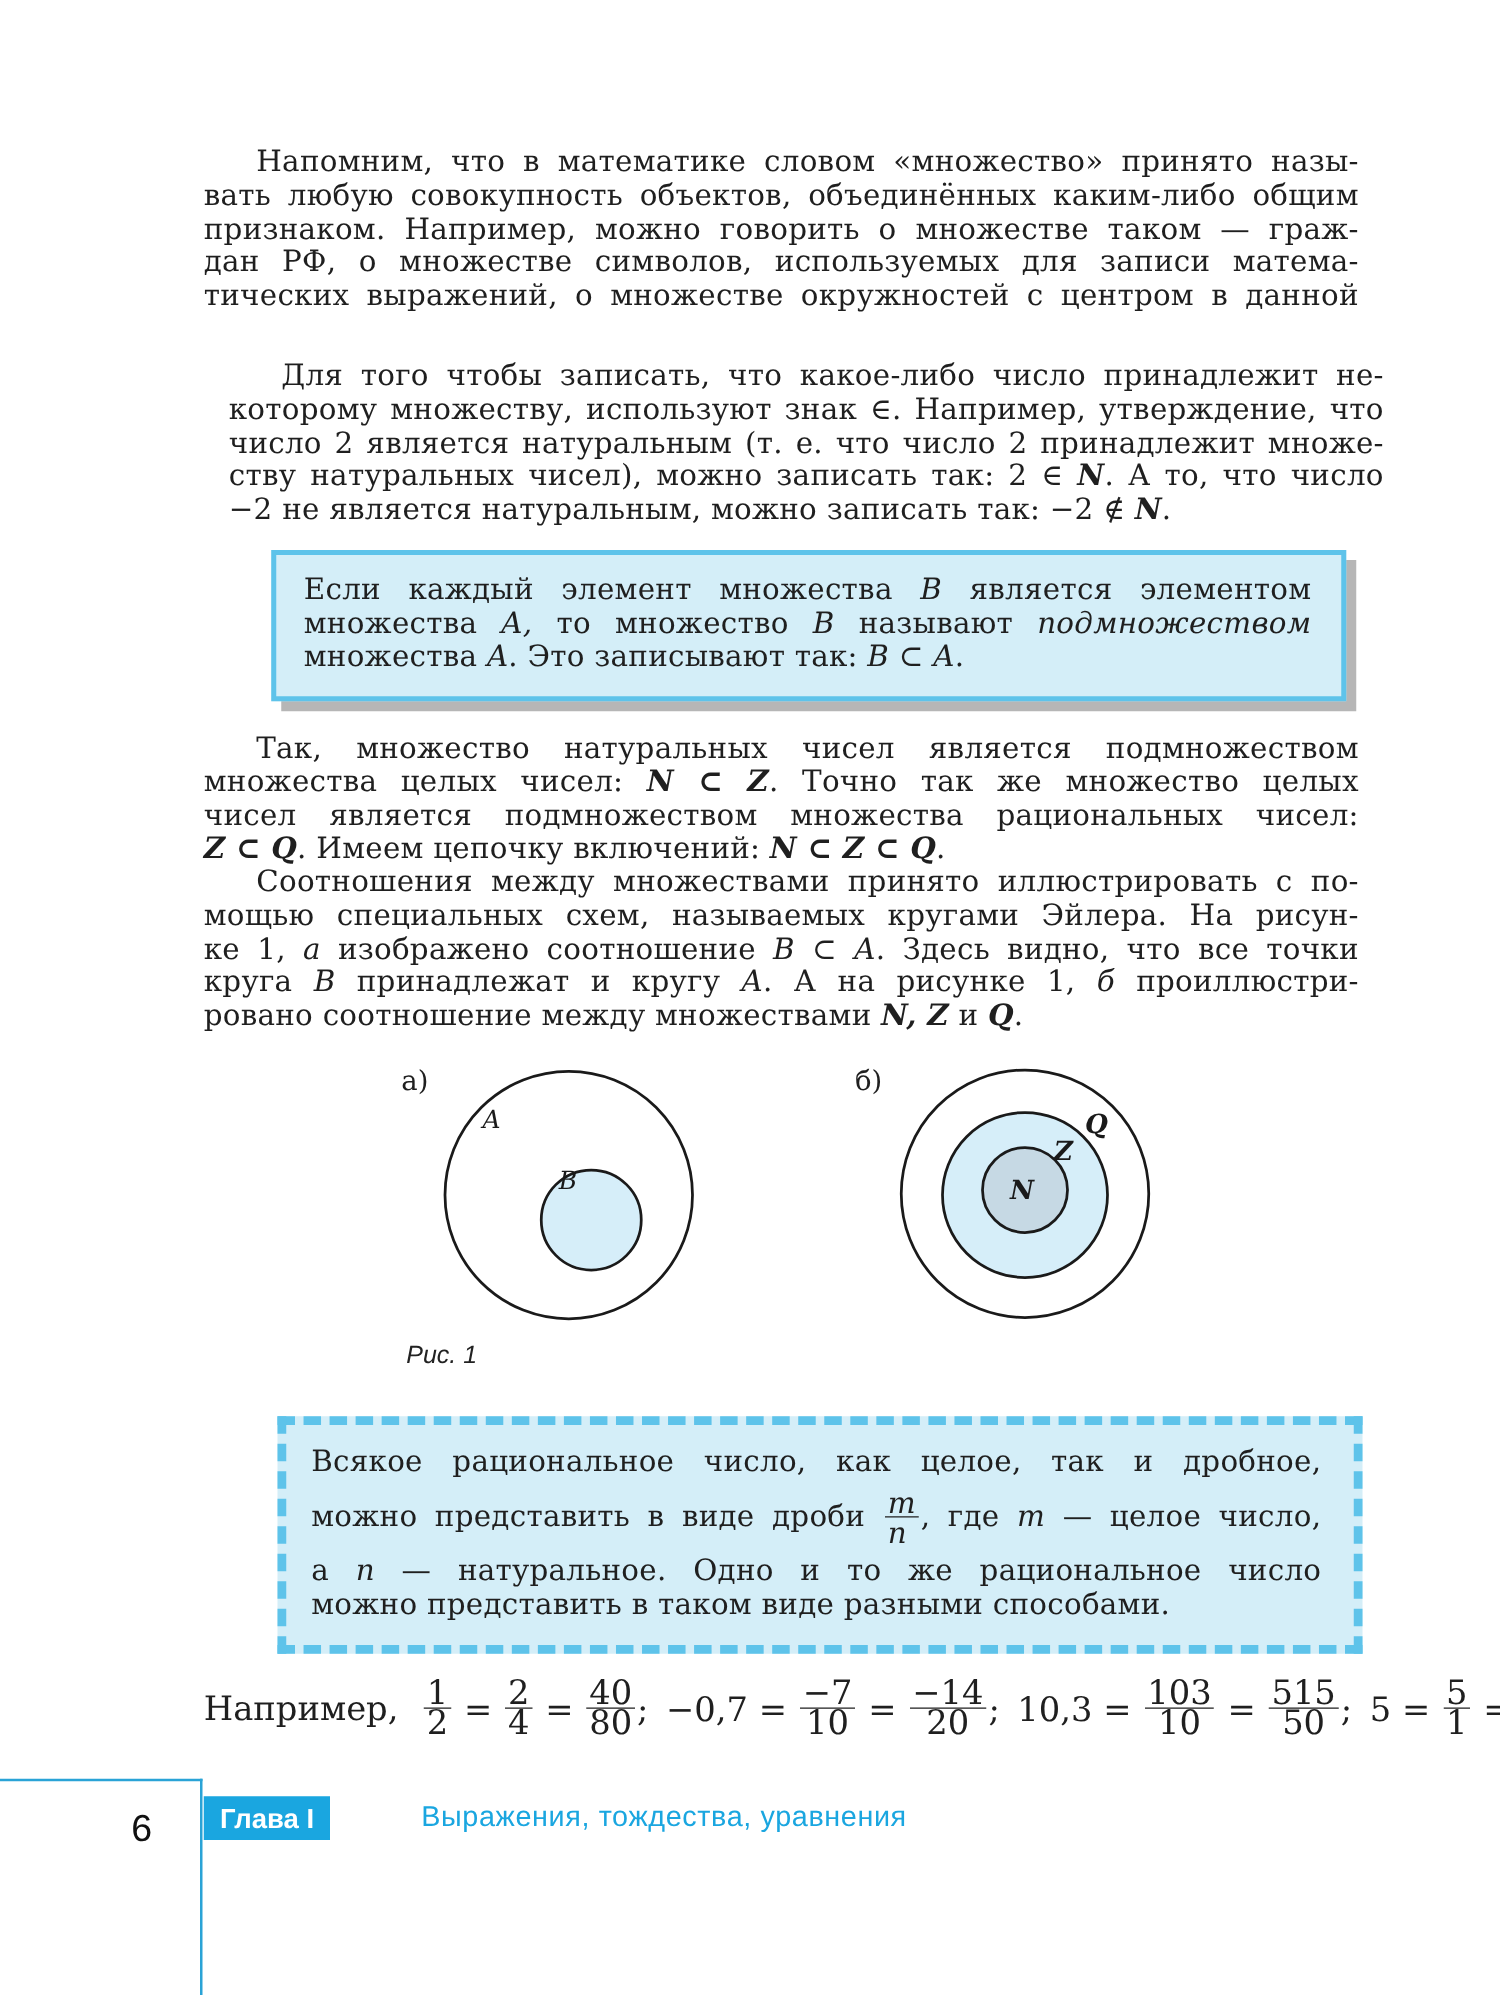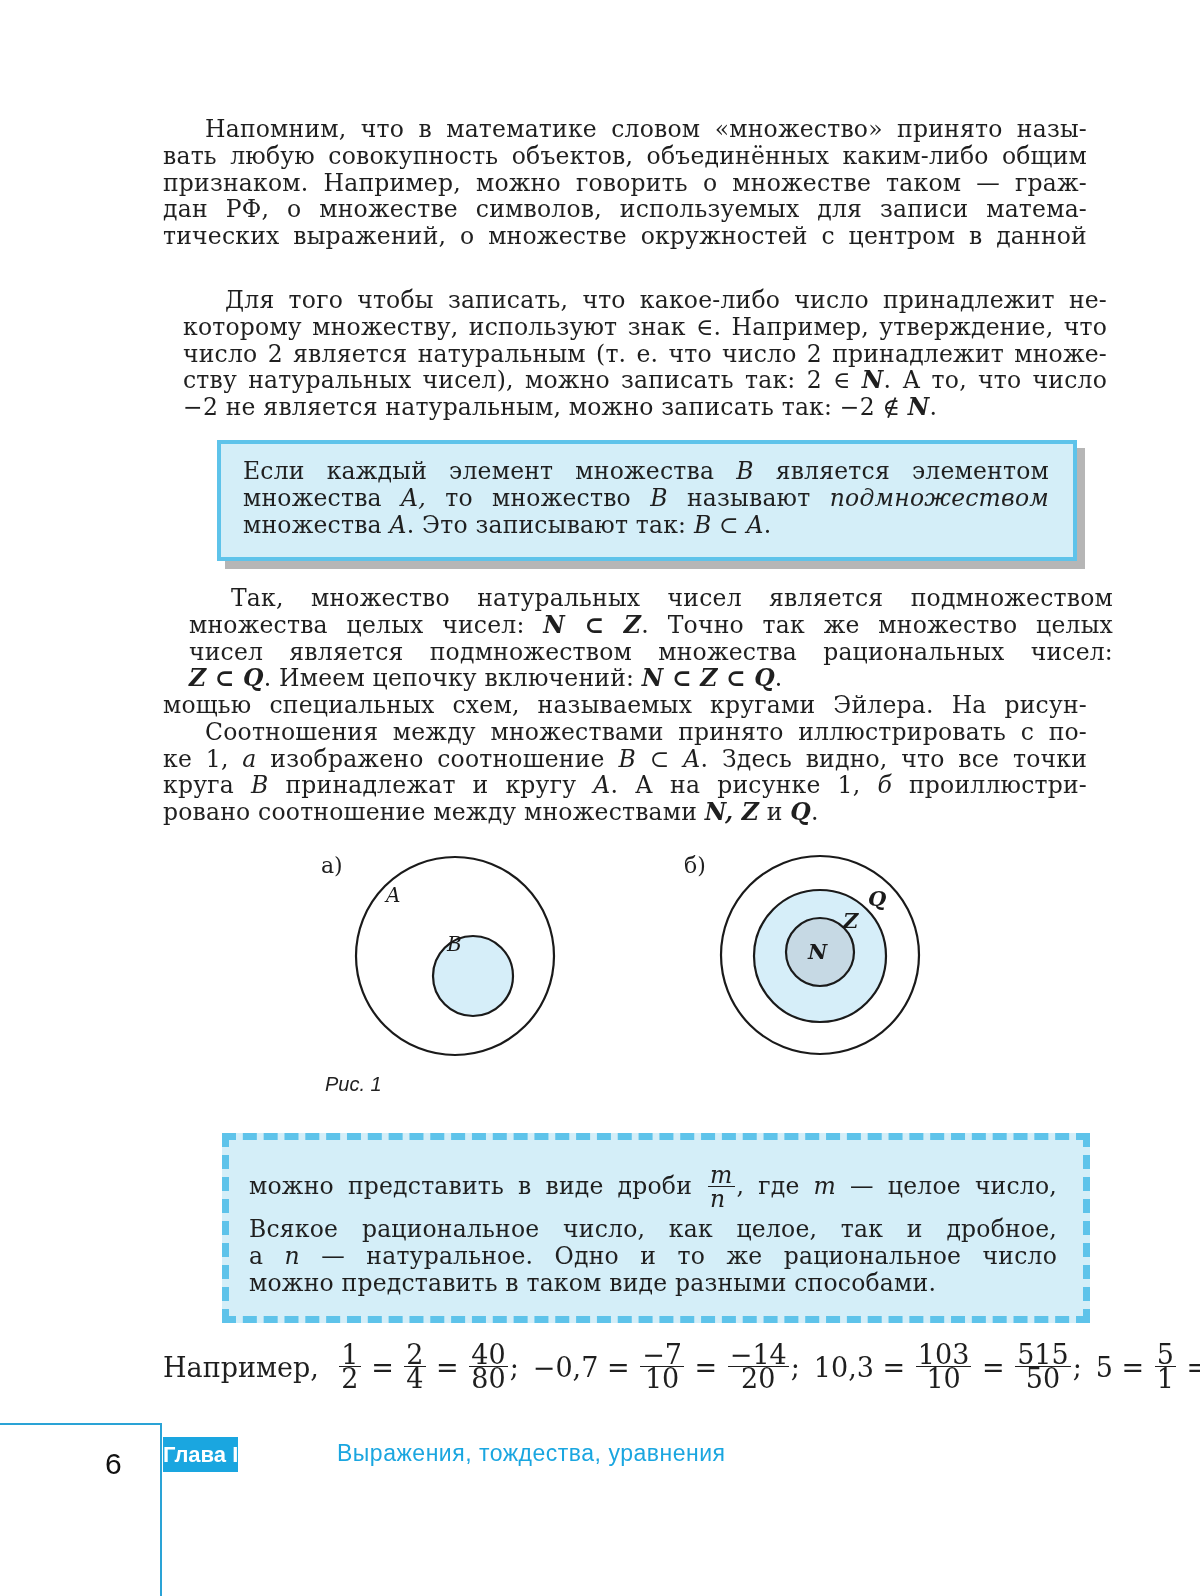--- a/index.html
+++ b/index.html
@@ -30,21 +30,21 @@
   .frac .num { display:block; padding:0 2px; line-height:22px; }
   .frac .den { display:block; border-top:1.5px solid #1f1f1f; padding:0 2px; line-height:24px; }
 
   .examples { position:absolute; left:163px; top:1344px; font-size:27px; white-space:nowrap; }
   .examples > span { vertical-align:middle; }
 
   .footer-frame { position:absolute; left:0; top:1423px; width:160px; height:180px;
                   border-top:2px solid #2aa3d6; border-right:2px solid #2aa3d6; }
   .page-num { position:absolute; left:105px; top:1447px; font-family:"Liberation Sans", sans-serif;
               font-size:30px; color:#111; }
-  .chapter-tag { position:absolute; left:163px; top:1437px; height:35px; padding:0 0;
+  .chapter-tag { position:absolute; left:163px; top:1437px; height:35px; padding:0 13px;
                  background:#1aa6e0; color:#fff; font-family:"Liberation Sans", sans-serif;
                  font-weight:bold; font-size:22px; line-height:35px; }
   .chapter-title { position:absolute; left:293px; top:1440px; color:#1aa6e0;
                    font-family:"Liberation Sans", sans-serif; font-size:23px; letter-spacing:0.5px;margin-left:44px; }
 </style>
 </head>
 <body>
 
 <div class="para" style="top:116px;">
   <span class="ln ind">Напомним, что в математике словом «множество» принято назы-</span>
@@ -63,30 +63,30 @@
 </div>
 
 <div class="rule-box">
   <div class="para">
     <span class="ln"><span>Если каждый элемент множества </span><span class="m">B</span><span> является элементом</span></span>
     <span class="ln"><span>множества </span><span class="m">A,</span><span> то множество </span><span class="m">B</span><span> называют </span><i>подмножеством</i></span>
     <span class="ln last"><span>множества </span><span class="m">A</span><span>. Это записывают так: </span><span class="m">B ⊂ A</span><span>.</span></span>
   </div>
 </div>
 
-<div class="para" style="top:585px;margin-left:26px;">
+<div class="para" style="top:585px;">
   <span class="ln ind">Так, множество натуральных чисел является подмножеством</span>
   <span class="ln"><span>множества целых чисел: </span><span class="mb">N ⊂ Z</span><span>. Точно так же множество целых</span></span>
   <span class="ln">чисел является подмножеством множества рациональных чисел:</span>
   <span class="ln last"><span class="mb">Z ⊂ Q</span><span>. Имеем цепочку включений: </span><span class="mb">N ⊂ Z ⊂ Q</span><span>.</span></span>
 </div>
 
 <div class="para" style="top:692px;">
+  <span class="ln ind">Соотношения между множествами принято иллюстрировать с по-</span>
   <span class="ln">мощью специальных схем, называемых кругами Эйлера. На рисун-</span>
-  <span class="ln ind">Соотношения между множествами принято иллюстрировать с по-</span>
   <span class="ln"><span>ке 1, </span><i>а</i><span> изображено соотношение </span><span class="m">B ⊂ A</span><span>. Здесь видно, что все точки</span></span>
   <span class="ln"><span>круга </span><span class="m">B</span><span> принадлежат и кругу </span><span class="m">A</span><span>. А на рисунке 1, </span><i>б</i><span> проиллюстри-</span></span>
   <span class="ln last"><span>ровано соотношение между множествами </span><span class="mb">N, Z</span><span> и </span><span class="mb">Q</span><span>.</span></span>
 </div>
 
 <div class="fig-label" style="left:321px; top:853px;">а)</div>
 <div class="fig-label" style="left:684px; top:853px;">б)</div>
 
 <svg style="position:absolute; left:0; top:0;" width="1200" height="1120">
   <g>
@@ -102,22 +102,22 @@
     <text x="868" y="906" font-family="DejaVu Serif, serif" font-style="italic" font-weight="bold" font-size="21" fill="#1a1a1a">Q</text>
     <text x="843" y="928" font-family="DejaVu Serif, serif" font-style="italic" font-weight="bold" font-size="21" fill="#1a1a1a">Z</text>
     <text x="808" y="959" font-family="DejaVu Serif, serif" font-style="italic" font-weight="bold" font-size="21" fill="#1a1a1a">N</text>
   </g>
 </svg>
 
 <div class="fig-caption">Рис. 1</div>
 
 <div class="dash-box">
   <div class="para" style="line-height:27px;">
+    <span class="ln">Всякое рациональное число, как целое, так и дробное,</span>
     <span class="ln" style="line-height:60px;"><span>можно представить в виде дроби </span><span class="frac m" style="line-height:20px;"><span class="num">m</span><span class="den">n</span></span><span>, где </span><span class="m">m</span><span> — целое число,</span></span>
-    <span class="ln">Всякое рациональное число, как целое, так и дробное,</span>
     <span class="ln"><span>а </span><span class="m">n</span><span> — натуральное. Одно и то же рациональное число</span></span>
     <span class="ln last">можно представить в таком виде разными способами.</span>
   </div>
 </div>
 
 <div class="examples" id="examples">
   <span>Например,</span>
 <span style="margin-left: 10px;"><span class="frac"><span class="num">1</span><span class="den">2</span></span><span style="vertical-align: middle;"> = </span><span class="frac"><span class="num">2</span><span class="den">4</span></span><span style="vertical-align: middle;"> = </span><span class="frac"><span class="num">40</span><span class="den">80</span></span><span style="vertical-align: middle;">;</span></span><span style="margin-left: 14px;"><span style="vertical-align: middle;">−0,7</span><span style="vertical-align: middle;"> = </span><span class="frac"><span class="num">−7</span><span class="den">10</span></span><span style="vertical-align: middle;"> = </span><span class="frac"><span class="num">−14</span><span class="den">20</span></span><span style="vertical-align: middle;">;</span></span><span style="margin-left: 14px;"><span style="vertical-align: middle;">10,3</span><span style="vertical-align: middle;"> = </span><span class="frac"><span class="num">103</span><span class="den">10</span></span><span style="vertical-align: middle;"> = </span><span class="frac"><span class="num">515</span><span class="den">50</span></span><span style="vertical-align: middle;">;</span></span><span style="margin-left: 14px;"><span style="vertical-align: middle;">5</span><span style="vertical-align: middle;"> = </span><span class="frac"><span class="num">5</span><span class="den">1</span></span><span style="vertical-align: middle;"> = </span><span class="frac"><span class="num">20</span><span class="den">4</span></span><span style="vertical-align: middle;">.</span></span></div>
 
 <div class="footer-frame"></div>

